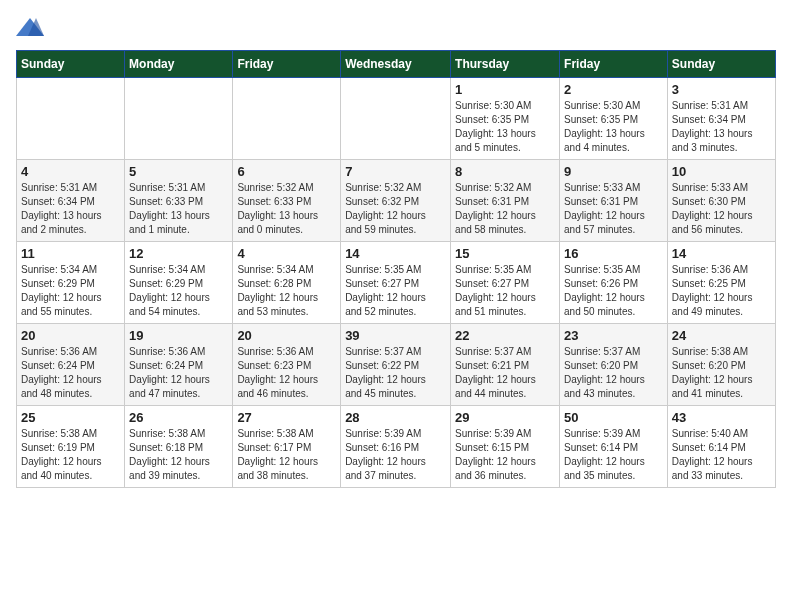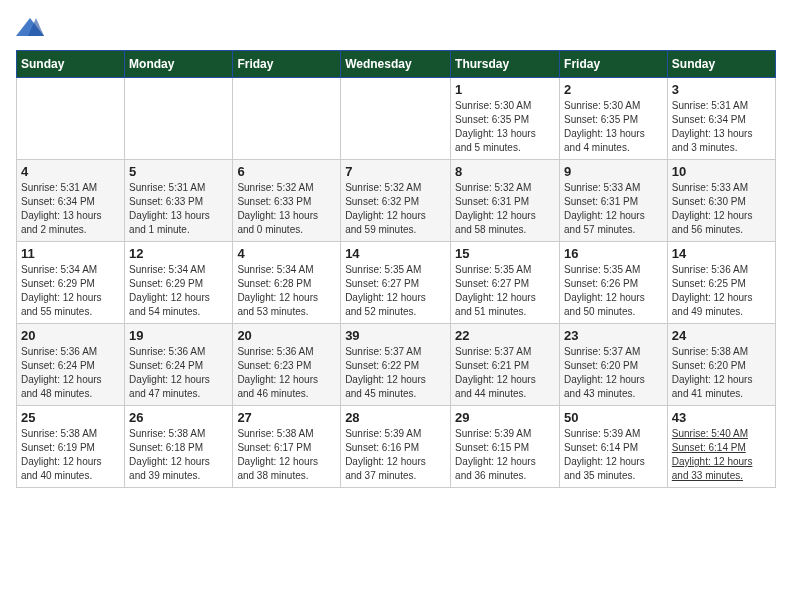--- a/index.html
+++ b/index.html
@@ -339,20 +339,20 @@
         </td>
         <td>
           <div class="day-num">50</div>
           <div class="day-info" style="white-space: pre-line;">Sunrise: 5:39 AM
 Sunset: 6:14 PM
 Daylight: 12 hours
 and 35 minutes.</div>
         </td>
         <td>
           <div class="day-num">43</div>
-          <div class="day-info" style="white-space: pre-line; text-decoration: underline;">Sunrise: 5:40 AM
+          <div class="day-info" style="white-space: pre-line;">Sunrise: 5:40 AM
 Sunset: 6:14 PM
 Daylight: 12 hours
 and 33 minutes.</div>
         </td>
       </tr>
     </tbody>
 </table>
 
 </body></html>

